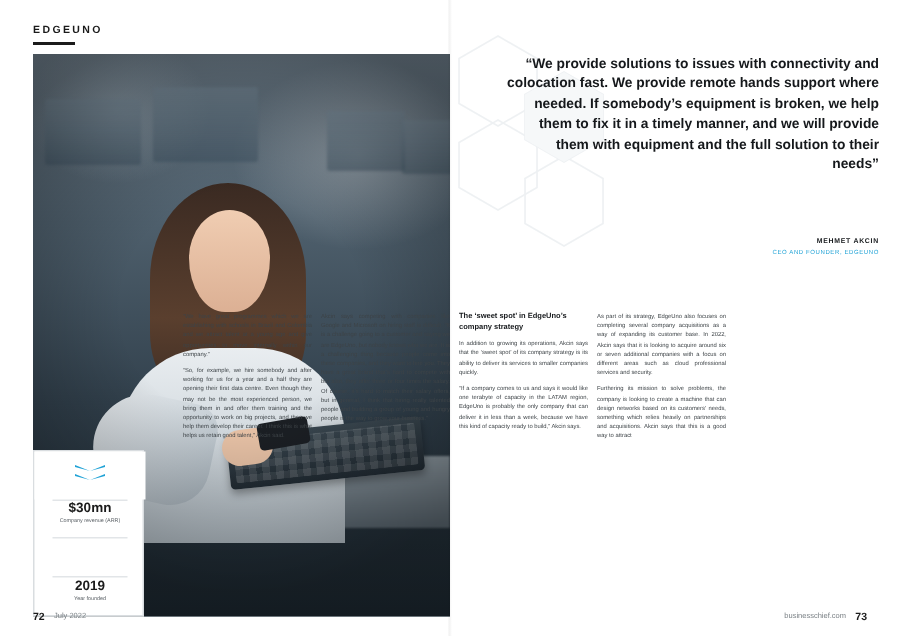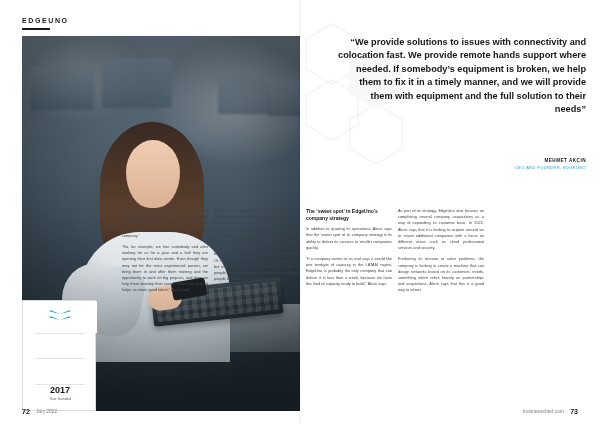--- a/index.html
+++ b/index.html
@@ -305,26 +305,30 @@
 
     <div class="stats-card">
       <div class="stats-top">
         <div class="chev">
           <i></i>
             <i></i>
         </div>
       </div>
 
       <div class="stat-rule" style="top:32px;"></div>
+      <div class="stat st1">
+        <div class="stat-value">$30mn</div>
+        <div class="stat-label">Company revenue (ARR)</div>
+      </div>
 
       <div class="stat-rule" style="top:57px;"></div>
 
       <div class="stat-rule" style="top:83px;"></div>
       <div class="stat st3">
-        <div class="stat-value">2017</div>
+        <div class="stat-value">2019</div>
         <div class="stat-label">Year founded</div>
       </div>
     </div>
 
     <div class="foot-left-num">72</div>
     <div class="foot-left-txt">July 2022</div>
   </div>
 
   <div class="right-page">
 

